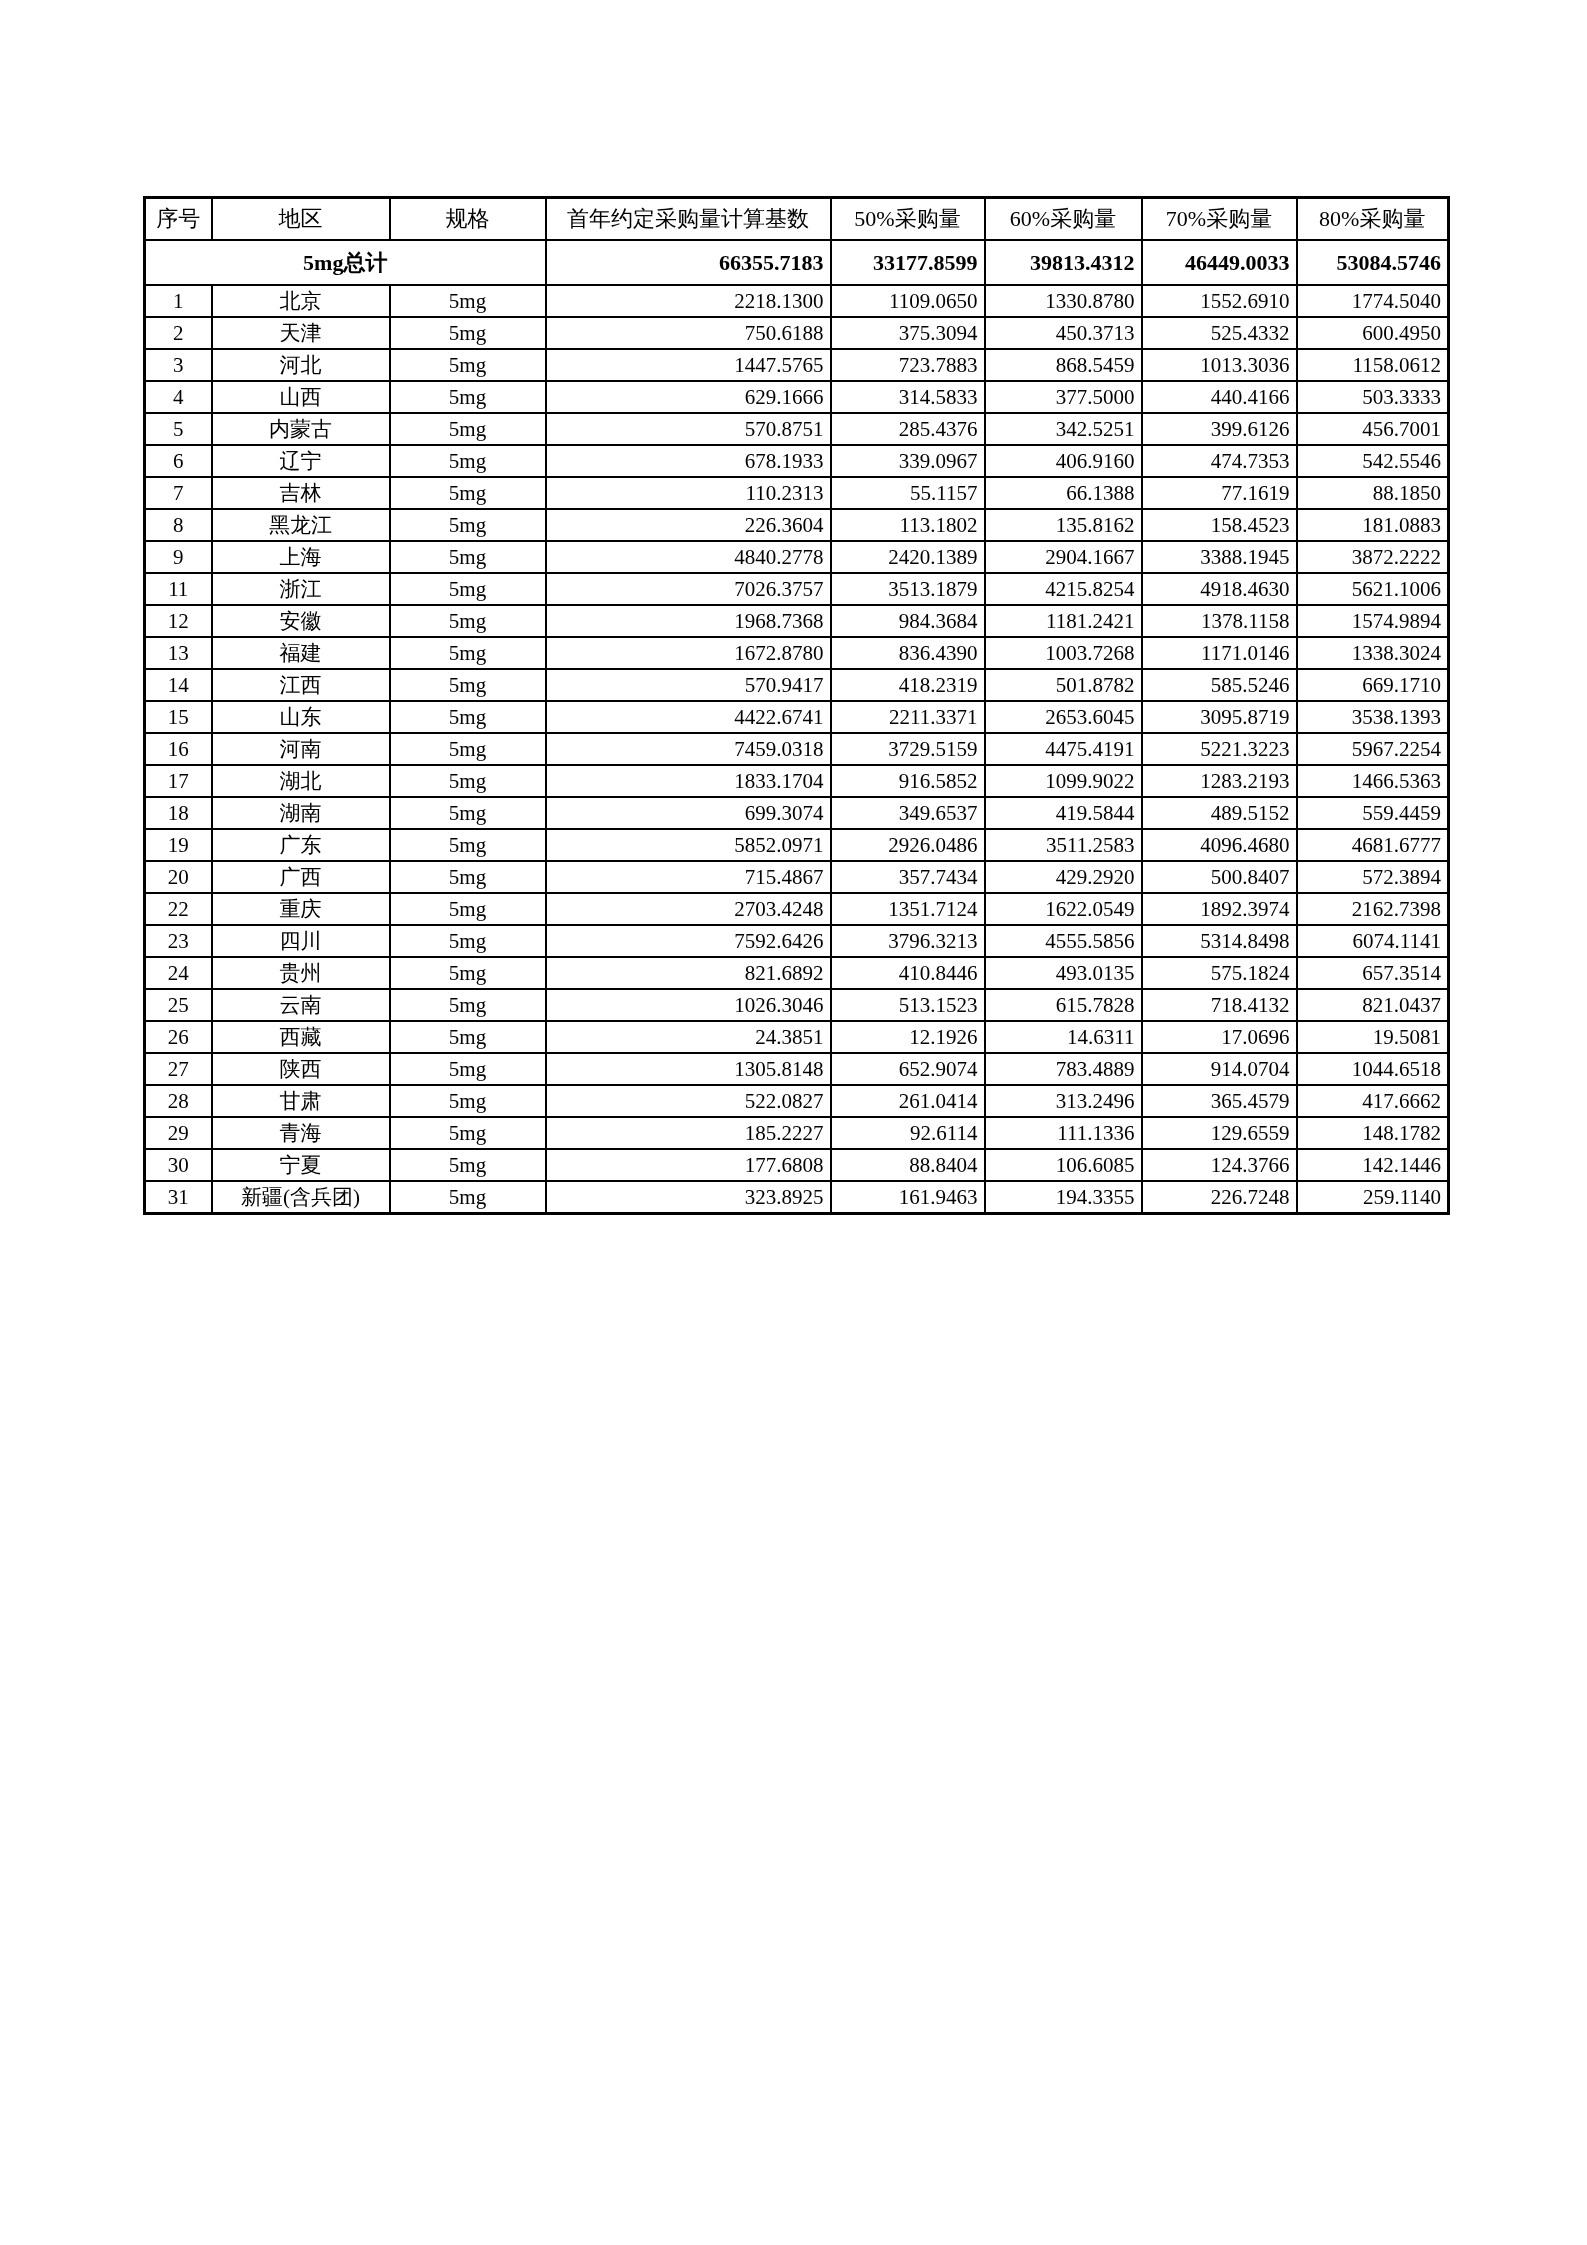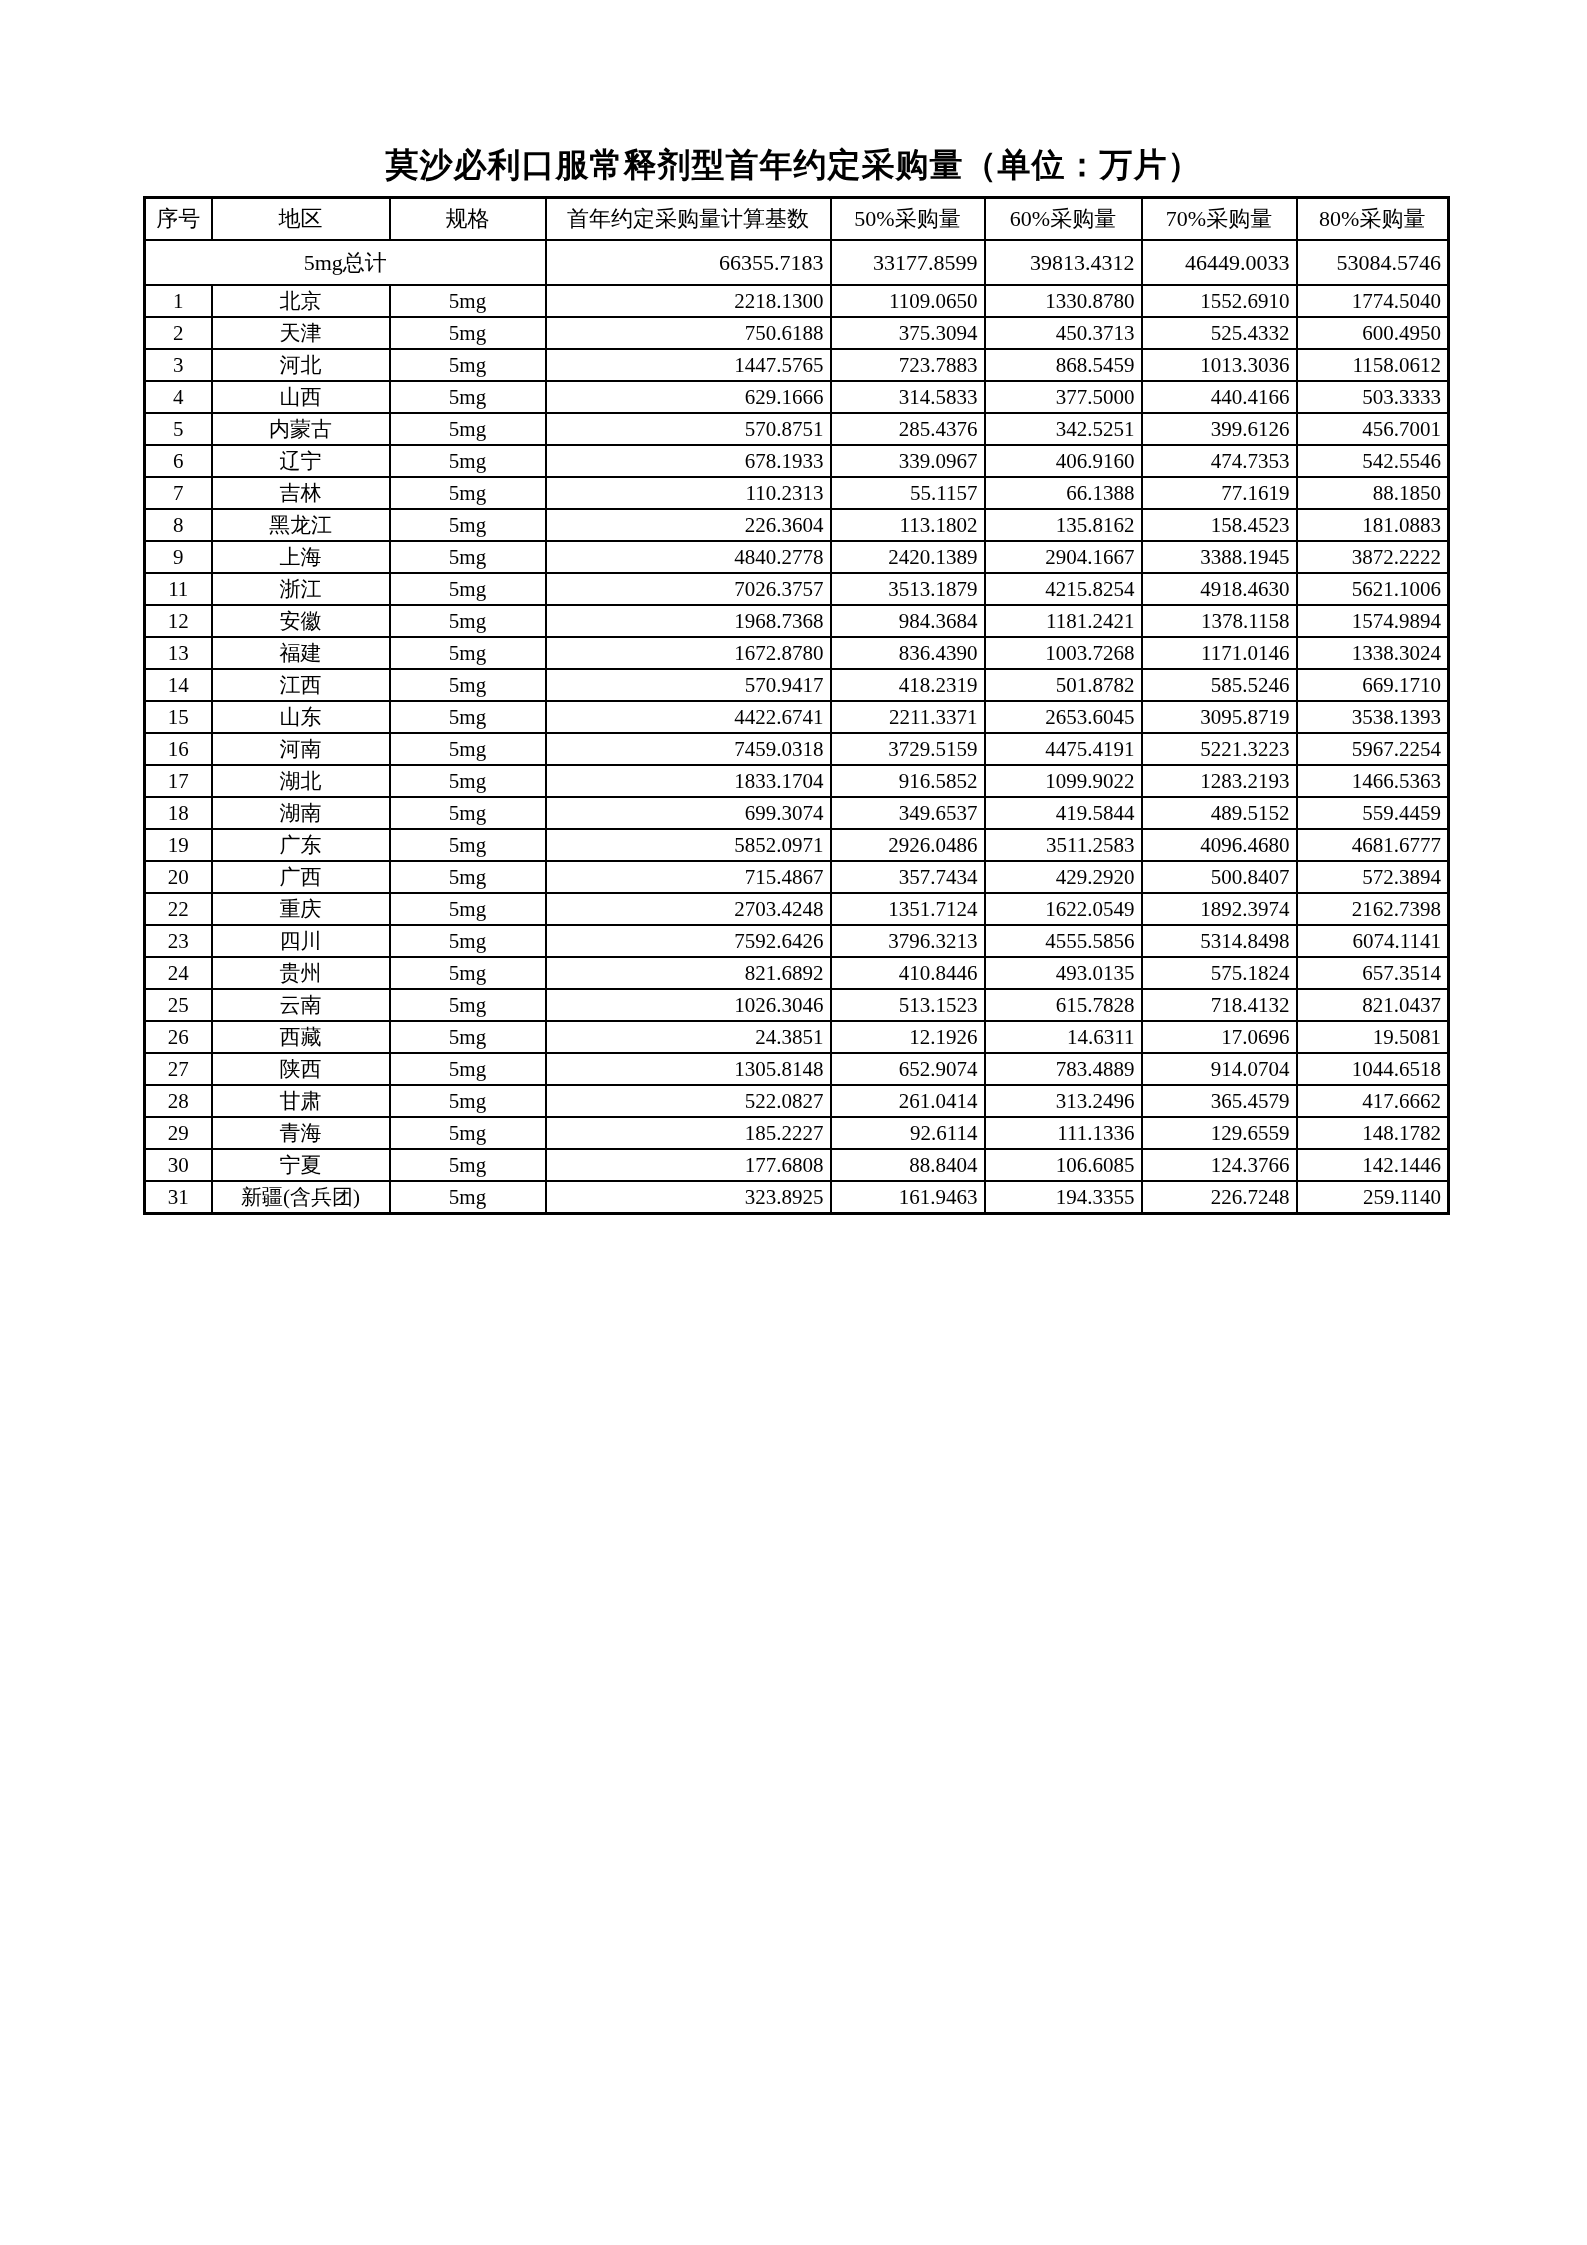--- a/index.html
+++ b/index.html
@@ -45,42 +45,41 @@
   table.grid th {
     height: 40px;
     font-size: 22px;
     font-weight: normal;
     text-align: center;
     padding: 0 2px;
   }
   tr.total-row td {
     height: 43px;
     font-size: 22px;
-    font-weight: normal;
+    font-weight: bold;
     border-radius: 10px;
   }
   tr.data-row td {
     height: 30px;
     font-size: 21px;
     font-weight: normal;
   }
   td.c-center { text-align: center; }
   td.c-num {
     text-align: right;
     padding-right: 9px;
     font-size: 21px;
   }
   tr.total-row td.c-num { font-size: 22px; margin-left: 11px; }
   td.c-spec { font-size: 20px; }
 </style>
 </head>
 <body>
 
 <div class="page">
-  <div class="title">莫沙必利口服常释剂型首年约定采购量（单位：万片）</div>
 
   <table class="grid">
     <colgroup>
       <col style="width:67px">
       <col style="width:178px">
       <col style="width:156px">
       <col style="width:285px">
       <col style="width:154px">
       <col style="width:157px">
       <col style="width:155px">

